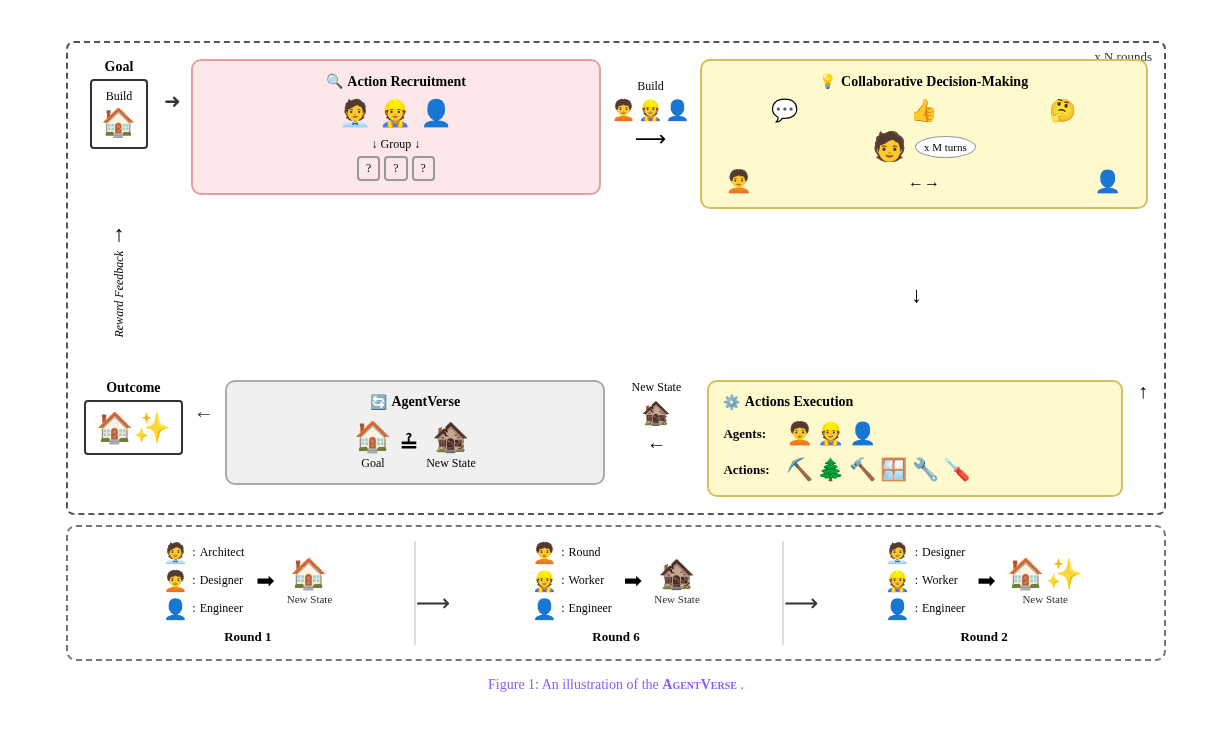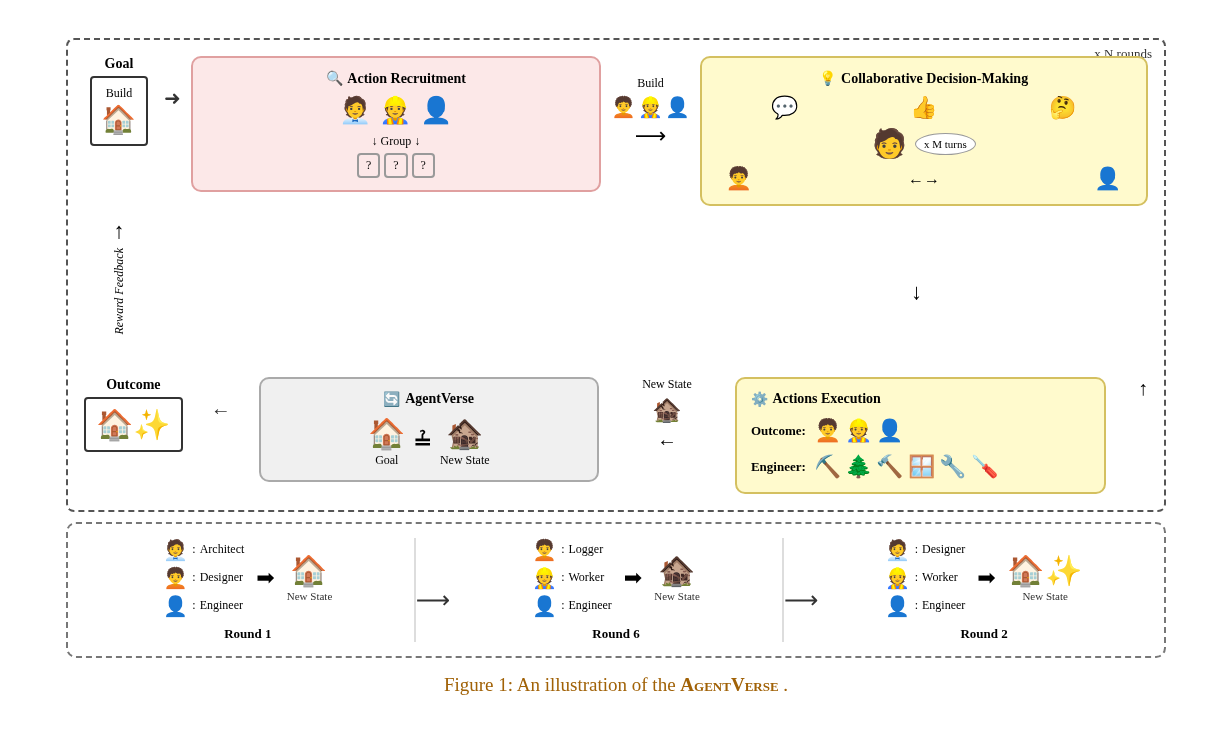--- a/index.html
+++ b/index.html
@@ -219,21 +219,21 @@
       font-size: 22px;
     }
     .arrows-left-right {
       font-size: 16px;
     }
 
     
     .bottom-row {
       display: flex;
       align-items: flex-start;
-      gap: 28px;
+      gap: 11px;
       width: 100%;
     }
 
     
     .outcome-box {
       display: flex;
       flex-direction: column;
       align-items: center;
       gap: 4px;
       min-width: 70px;
@@ -385,22 +385,22 @@
       padding-top: 20px;
     }
     .new-state-label-small {
       font-size: 11px;
       color: #333;
       margin-top: 2px;
     }
 
     
     .figure-caption {
-      font-size: 19px;
-      color: #a16207;
+      font-size: 14px;
+      color: #8b5cf6;
       text-align: center;
       margin-top: 6px;
     }
     .figure-caption .agentverse {
       font-variant: small-caps;
       font-weight: bold;
     }
 
     .bottom-right-return {
       display: flex;
@@ -536,29 +536,29 @@
         <span style="font-size:24px;">🏚️</span>
         <span style="font-size:20px;">←</span>
       </div>
 
       <div class="action-box">
         <div class="box-title">
           <span>⚙️</span>
           <span>Actions Execution</span>
         </div>
         <div class="action-row">
-          <span class="action-row-label">Outcome:</span>
+          <span class="action-row-label">Agents:</span>
           <div class="action-icons">
             <span>🧑‍🦱</span>
             <span>👷</span>
             <span>👤</span>
           </div>
         </div>
         <div class="action-row">
-          <span class="action-row-label">Engineer:</span>
+          <span class="action-row-label">Actions:</span>
           <div class="action-icons">
             <span>⛏️</span>
             <span>🌲</span>
             <span>🔨</span>
             <span>🪟</span>
             <span>🔧</span>
             <span>🪛</span>
           </div>
         </div>
       </div>
@@ -602,21 +602,21 @@
     </div>
 
     <div class="between-rounds-arrow">⟶</div>
 
     <div class="round-col">
       <div class="round-content">
         <div class="agent-list">
           <div class="agent-item">
             <span style="font-size:20px;">🧑‍🦱</span>
             <span>:</span>
-            <span>Logger</span>
+            <span>Round</span>
           </div>
           <div class="agent-item">
             <span style="font-size:20px;">👷</span>
             <span>:</span>
             <span>Worker</span>
           </div>
           <div class="agent-item">
             <span style="font-size:20px;">👤</span>
             <span>:</span>
             <span>Engineer</span>

